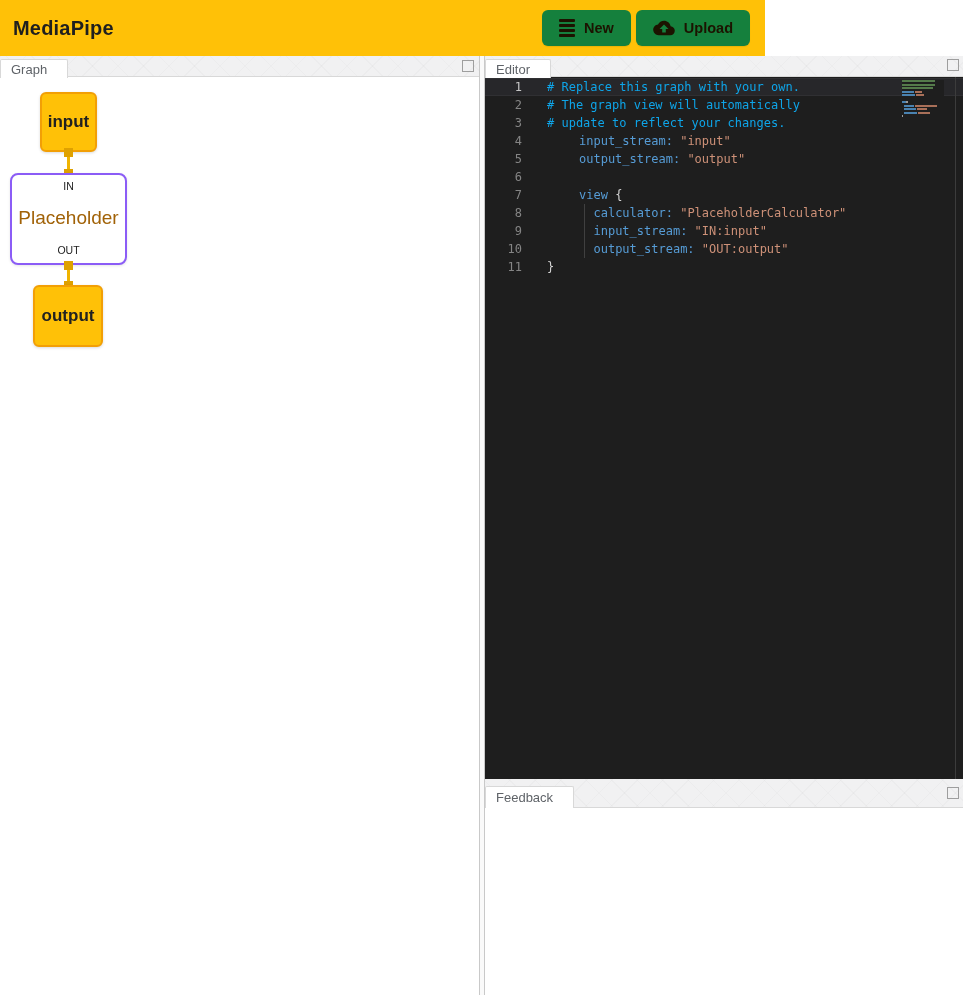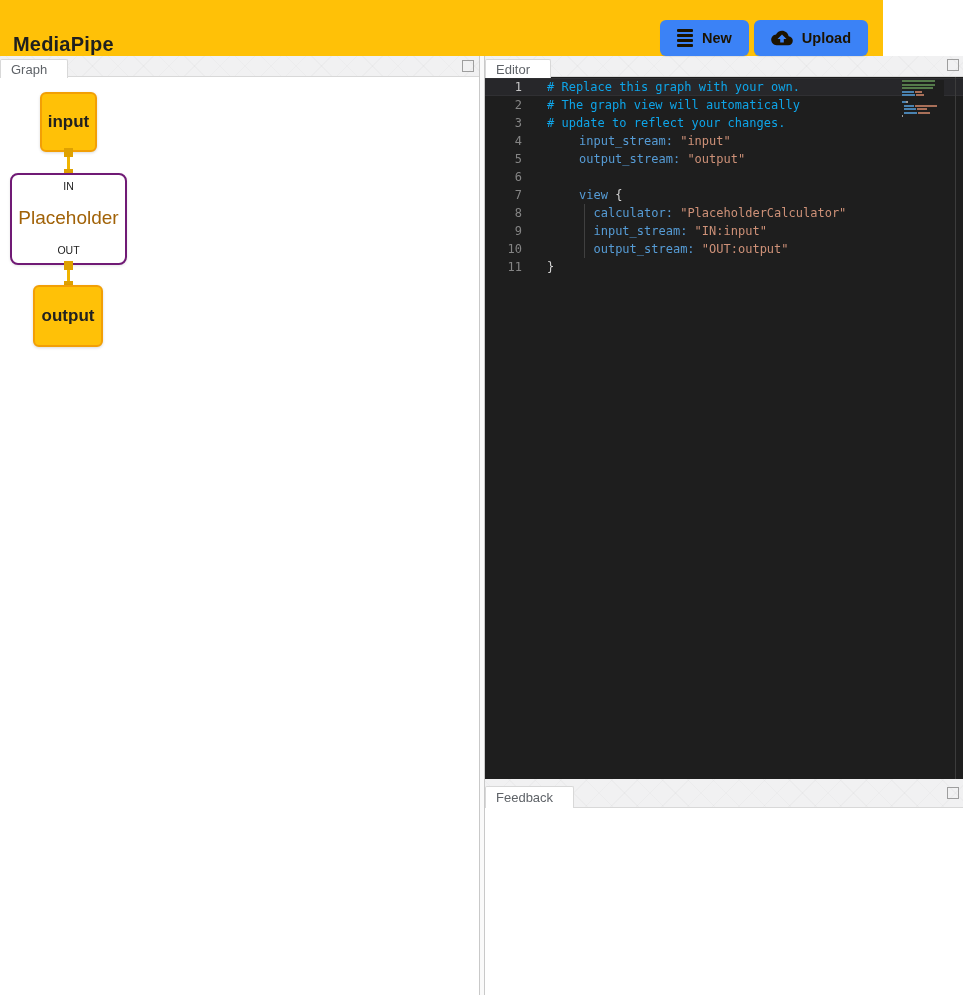--- a/index.html
+++ b/index.html
@@ -1,25 +1,25 @@
 <!DOCTYPE html>
 <html><head>
 <meta charset="utf-8">
 <style>
   * { margin:0; padding:0; box-sizing:border-box; }
   html,body { width:963px; height:995px; overflow:hidden; background:#fff;
               font-family:"Liberation Sans", sans-serif; }
 
   
-  .app-header { position:absolute; left:0; top:0; width:883px; height:56px;
-    background:#FFC107; display:flex; align-items:flex-end; padding:0 8px 0 13px; z-index:50; }
+  .app-header { position:absolute; left:0; top:0; width:765px; height:56px;
+    background:#FFC107; display:flex; align-items:center; padding:0 8px 0 13px; z-index:50; }
   .app-title { font-size:20px; font-weight:700; color:#1f1f1f; letter-spacing:.2px; }
   .header-actions { margin-left:auto; display:flex; gap:5px; padding-right:7px; }
   .hdr-btn { height:36px; display:flex; align-items:center; gap:9px; padding:0 17px;
-    background:#3b82f6; border:none; border-radius:6px; cursor:pointer;
+    background:#15803d; border:none; border-radius:6px; cursor:pointer;
     font-family:"Liberation Sans", sans-serif; font-size:14.5px; font-weight:700; color:#1c1300;
     box-shadow:0 1px 1px rgba(0,0,0,0.08); }
   .reorder-icon { display:flex; flex-direction:column; gap:2.5px; }
   .reorder-icon i { display:block; width:16px; height:2.5px; background:#1c1300; border-radius:1px; }
   .cloud-icon svg { display:block; }
 
   
   .tabbar { position:relative; background-color:#f1f1f2; border-bottom:1px solid #d8d8d8;
     background-image:
       repeating-linear-gradient(45deg, rgba(0,0,0,0.018) 0 1px, transparent 1px 18px),
@@ -38,21 +38,21 @@
   .graph-tabbar .maximize-icon { right:5px; top:4px; }
   .graph-canvas { position:relative; width:100%; height:918px; background:#fff; }
 
   .gnode { position:absolute; display:flex; align-items:center; justify-content:center;
     cursor:pointer; }
   .stream-node { background:#FFC107; border:2px solid #F29F05; border-radius:6px;
     font-size:17px; font-weight:700; color:#212121; box-shadow:0 1px 3px rgba(0,0,0,0.15); }
   .node-input  { left:40px; top:15px;  width:57px; height:60px; }
   .node-output { left:33px; top:208px; width:70px; height:62px; }
   .calc-node { left:10px; top:96px; width:117px; height:92px;
-    background:#fff; border:2px solid #701a75; border-radius:8px;
+    background:#fff; border:2px solid #8b5cf6; border-radius:8px;
     box-shadow:0 1px 3px rgba(0,0,0,0.10);
     display:flex; flex-direction:column; align-items:center; justify-content:space-between;
     padding:5px 0 7px 0; cursor:pointer; }
   .port-label { font-size:10.5px; color:#212121; }
   .calc-title { font-size:19px; font-weight:500; color:#a16207; }
   .edge { position:absolute; left:66.5px; width:3px; background:#F0B400; }
   .edge-1 { top:75px; height:21px; }
   .edge-2 { top:188px; height:20px; }
   .port-sq { position:absolute; left:63.5px; width:9px; height:9px; background:#DFA100; }
   .port-1 { top:70.5px; } .port-2 { top:91.5px; } .port-3 { top:183.5px; } .port-4 { top:203.5px; }

